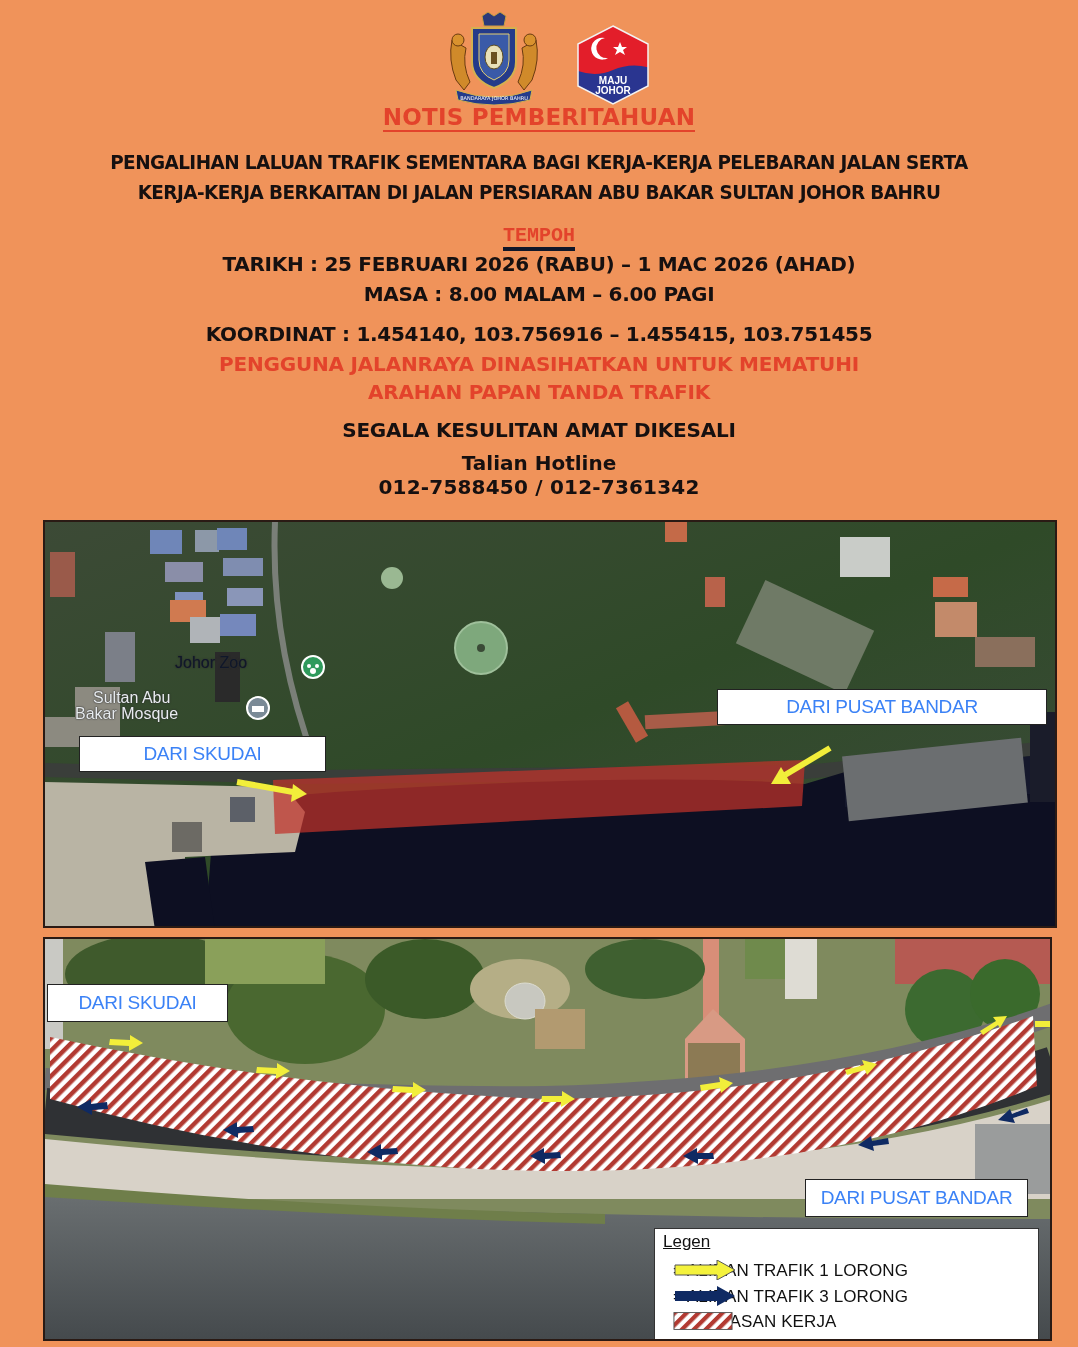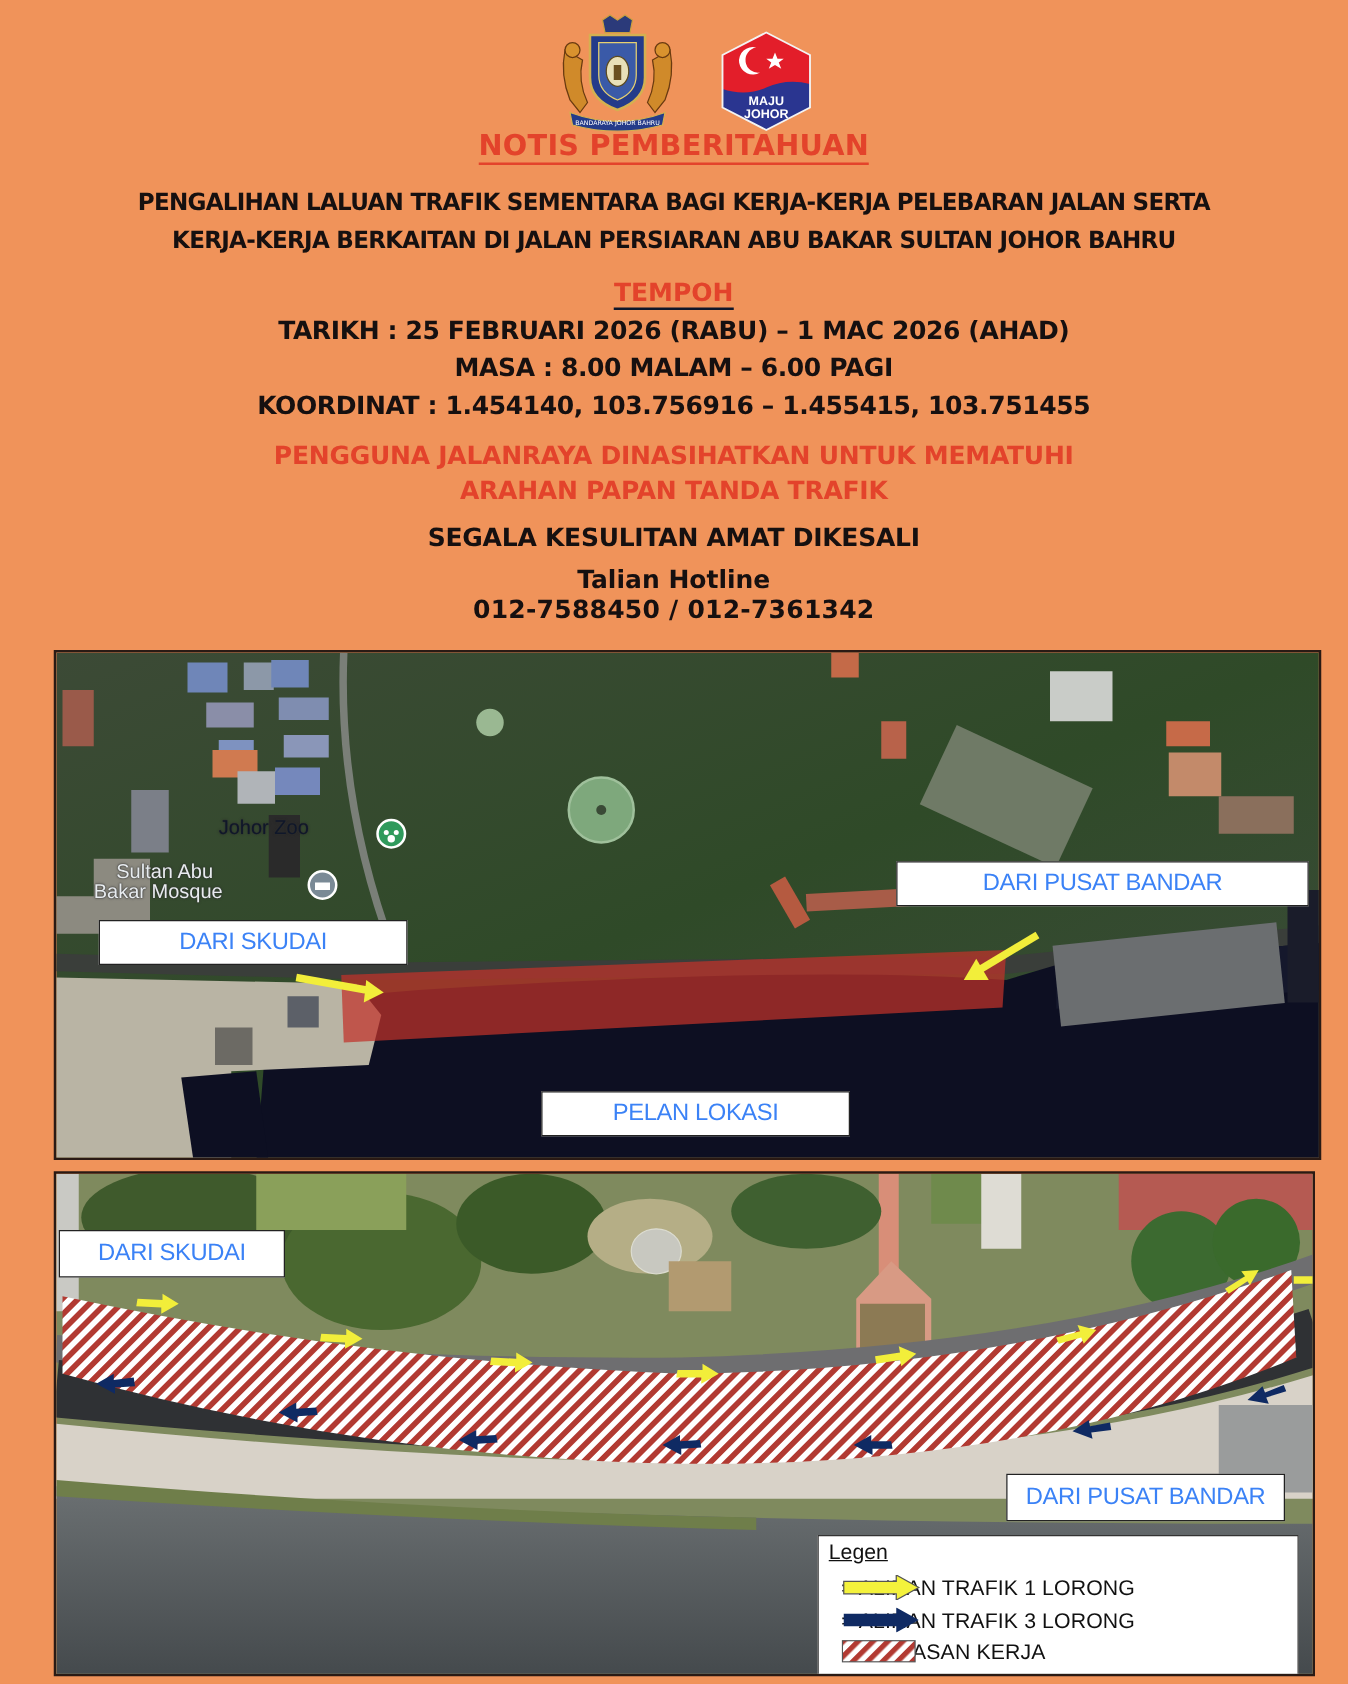--- a/index.html
+++ b/index.html
@@ -17,25 +17,25 @@
   .center { position: absolute; left: 0; width: 1078px; text-align: center; white-space: nowrap; }
   .title {
     top: 104px; font-size: 23px; font-weight: bold; color: #E3432B;
     letter-spacing: 0.2px;
   }
   .title span { border-bottom: 2.5px solid #E3432B; padding-bottom: 0px; }
   .subtitle { font-size: 19px; font-weight: bold; letter-spacing: -0.6px; transform: scaleX(0.97); }
   .sub1 { top: 151px; }
   .sub2 { top: 181px; }
   .tempoh { top: 222px; font-size: 20px; font-weight: bold; color: #E3432B; }
-  .tempoh span { border-bottom: 2px solid #0f172a; }
+  .tempoh span { border-bottom: 4px solid #0f172a; font-family: Liberation Mono, monospace; }
   .info { font-size: 20px; font-weight: bold; letter-spacing: -0.3px; }
   .tarikh { top: 252px; }
   .masa { top: 282px; }
-  .koord { top: 312px; }
+  .koord { top: 322px; }
   .warn { font-size: 20px; font-weight: bold; color: #E3432B; letter-spacing: -0.2px; }
   .warn1 { top: 352px; }
   .warn2 { top: 380px; }
   .sorry { top: 418px; font-size: 20px; font-weight: bold; letter-spacing: -0.2px; }
   .hotline-label { top: 451px; font-size: 20px; font-weight: bold; }
   .hotline-num { top: 475px; font-size: 20px; font-weight: bold; letter-spacing: 0.2px; }
 
   .map {
     position: absolute; border: 2px solid #2a1a14; overflow: hidden;
   }
@@ -196,21 +196,20 @@
       <circle cx="268" cy="149" r="3" fill="#fff"></circle>
     <circle cx="213" cy="186" r="11" fill="#7a8a96" stroke="#fff" stroke-width="2"></circle>
     <rect x="207" y="184" width="12" height="6" fill="#fff"></rect>
   </svg>
   <div class="map-label zoo" style="left:130px; top:132px;">Johor Zoo</div>
   <div class="map-label" style="left:48px; top:167px;">Sultan Abu</div>
   <div class="map-label" style="left:30px; top:183px;">Bakar Mosque</div>
 
   <div class="label-box" style="left:34px; top:214px; width:247px; height:36px;">DARI SKUDAI</div>
   <div class="label-box" style="left:672px; top:167px; width:330px; height:36px;">DARI PUSAT BANDAR</div>
-  <div class="label-box" style="left:388px; top:351px; width:247px; height:36px;">PELAN LOKASI</div>
 </div>
 
 <div class="map map2">
   <svg width="1009" height="404" viewBox="0 0 1009 404">
     <defs>
       <pattern id="hatch" patternUnits="userSpaceOnUse" width="9" height="9" patternTransform="rotate(45)">
         <rect width="9" height="9" fill="#ffffff"></rect>
         <rect width="4.5" height="9" fill="#B23A32"></rect>
       </pattern>
       <linearGradient id="water2" x1="0" y1="0" x2="0" y2="1">

